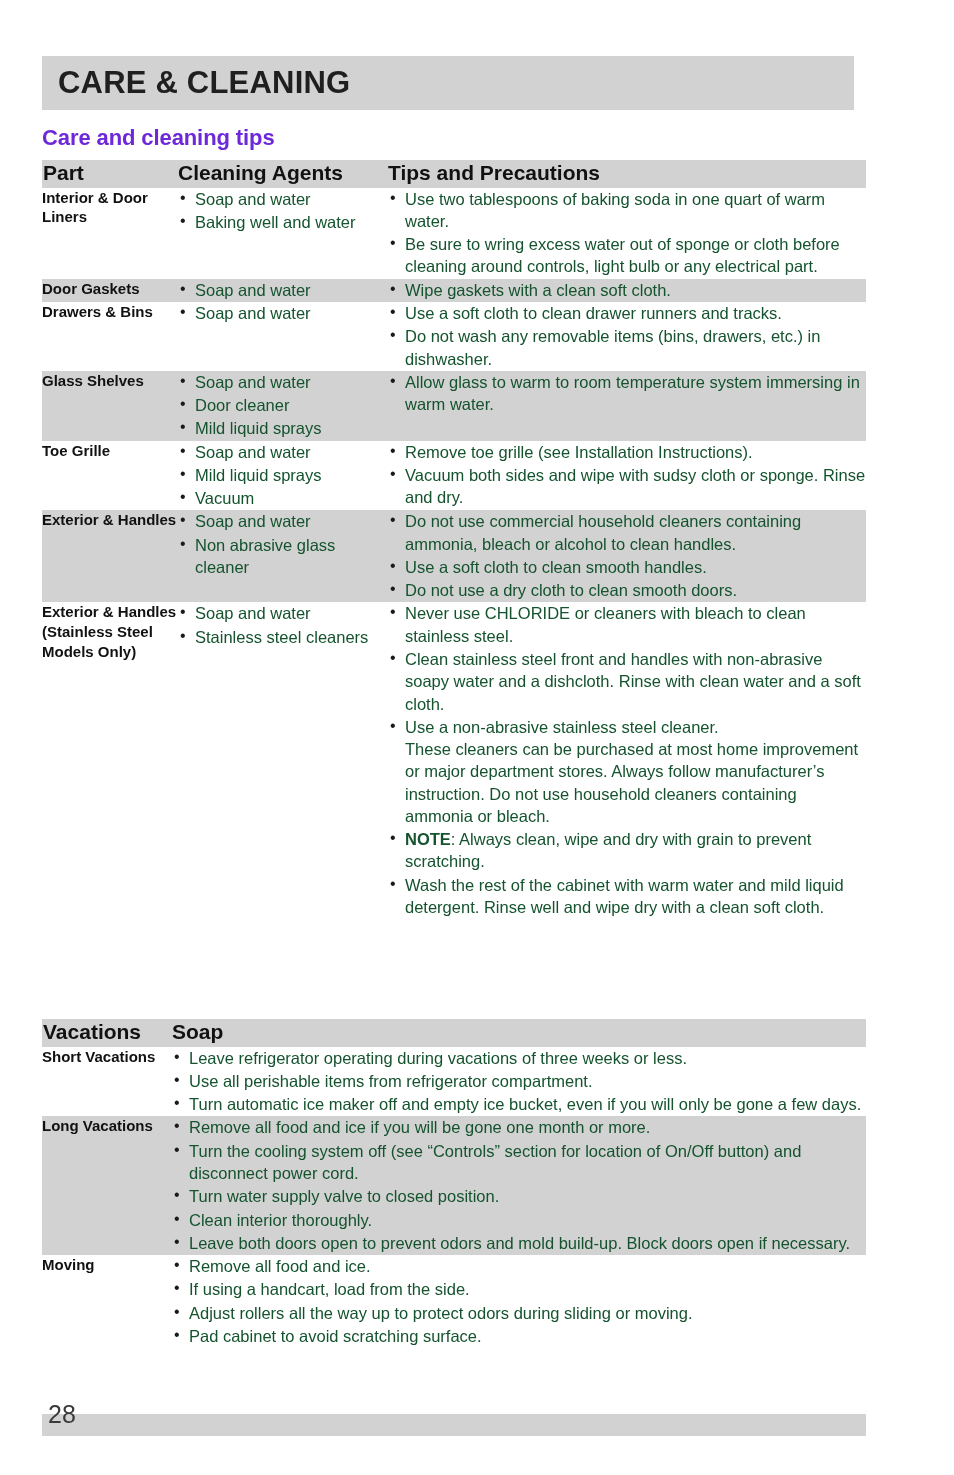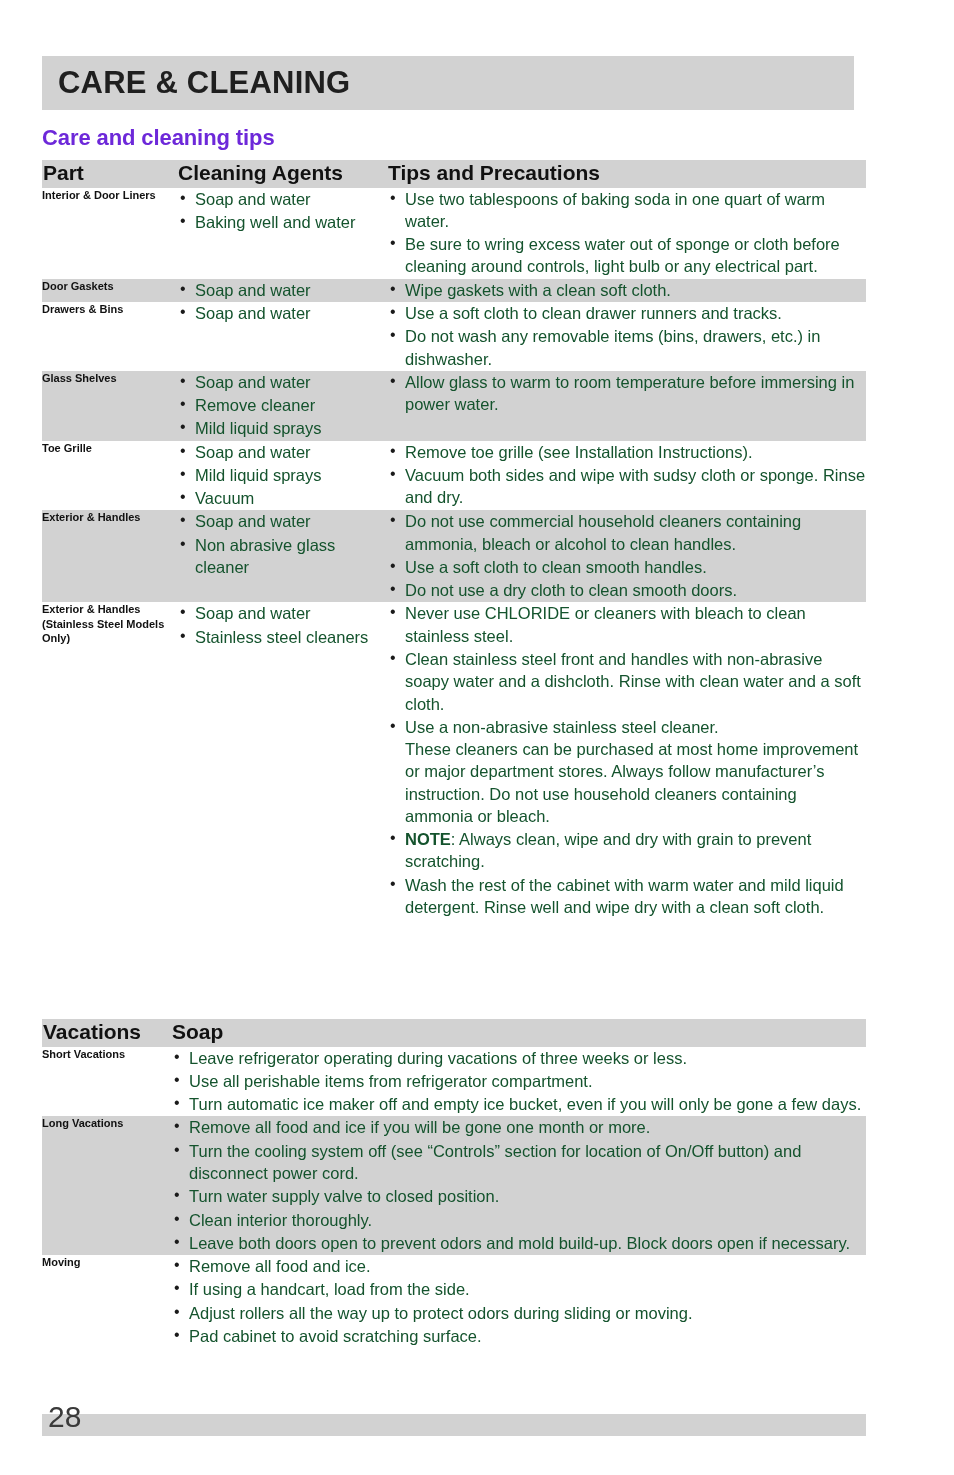--- a/index.html
+++ b/index.html
@@ -77,21 +77,21 @@
     color: #111111;
     padding: 2px 0 3px 0;
     line-height: 1.08;
   }
   .hdr-row > th.c1 { padding-left: 1px; }
 
   .row-shaded > td { background: #d2d2d2; }
   .row-plain > td { background: #ffffff; }
 
   .cell-part {
-    font-size: 11px;
+    font-size: 15px;
     font-weight: bold;
     line-height: 1.32;
     color: #111111;
     padding: 4px 6px 7px 1px;
   }
   .cell-list {
     font-size: 16.5px;
     line-height: 1.35;
     color: #14532d;
     padding: 4px 8px 7px 0;
@@ -135,21 +135,21 @@
     left: 42px;
     top: 1414px;
     width: 824px;
     height: 22px;
     background: #d2d2d2;
   }
   .page-number {
     position: absolute;
     left: 48px;
     top: 1402px;
-    font-size: 30px;
+    font-size: 25px;
     color: #3a3a3a;
     line-height: 1;
   }
 </style>
 </head>
 <body>
 
 <div class="page">
 
   <div class="title-bar">
@@ -212,27 +212,27 @@
               <li>Use a soft cloth to clean drawer runners and tracks.</li>
               <li>Do not wash any removable items (bins, drawers, etc.) in dishwasher.</li>
             </ul>
           </td>
         </tr>
         <tr class="row-shaded">
           <td class="cell-part">Glass Shelves</td>
           <td class="cell-list">
             <ul>
               <li>Soap and water</li>
-              <li>Remove cleaner</li>
+              <li>Door cleaner</li>
               <li>Mild liquid sprays</li>
             </ul>
           </td>
           <td class="cell-list">
             <ul>
-              <li>Allow glass to warm to room temperature before immersing in power water.</li>
+              <li>Allow glass to warm to room temperature system immersing in warm water.</li>
             </ul>
           </td>
         </tr>
         <tr class="row-plain">
           <td class="cell-part">Toe Grille</td>
           <td class="cell-list">
             <ul>
               <li>Soap and water</li>
               <li>Mild liquid sprays</li>
               <li>Vacuum</li>

